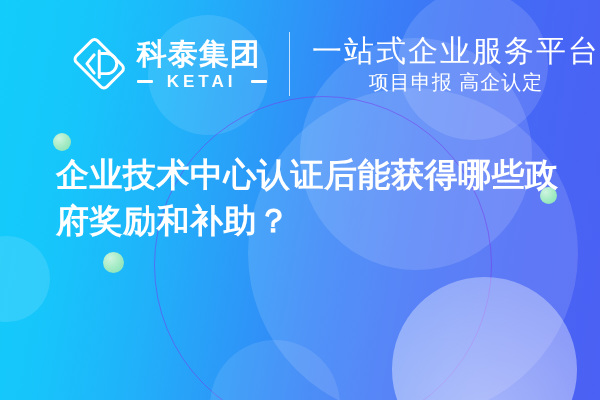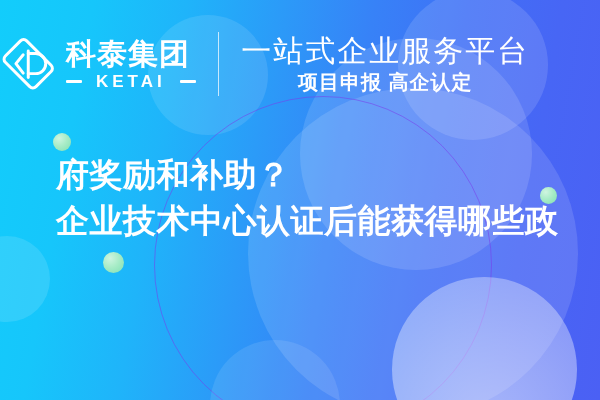--- a/index.html
+++ b/index.html
@@ -82,21 +82,21 @@
   .bg2 { width: 21px; height: 21px; left: 103px; top: 252px; }
   .bg3 { width: 17px; height: 17px; left: 540px; top: 187px; }
 
   
   .header {
     position: absolute;
     left: 0; top: 0;
     width: 600px; height: 128px;
     display: flex;
     align-items: center;
-    justify-content: flex-start;
+    justify-content: flex-end;
   }
   .brand {
     display: flex;
     align-items: center;
     gap: 10px;
   }
   .brand-mark { width: 56px; height: 56px; flex: 0 0 auto; display:block; }
 
   .brand-words { display: flex; flex-direction: column; gap: 4px; }
   .brand-cn {
@@ -148,21 +148,20 @@
     line-height: 1.05;
     white-space: nowrap;
   }
   .tagline-sub {
     font-size: 20px;
     color: #ffffff;
     letter-spacing: 1px;
     line-height: 1.05;
     white-space: nowrap;
     align-self: center;
-    font-weight: bold;
   }
 
   
   .headline {
     position: absolute;
     left: 56px;
     top: 152px;
     width: 500px;
   }
   .headline-line {
@@ -216,17 +215,17 @@
     <div class="divider-v"></div>
 
     <div class="tagline-block">
       <div class="tagline-main">一站式企业服务平台</div>
       <div class="tagline-sub">项目申报 高企认定</div>
     </div>
 
   </div>
 
   <div class="headline">
+    <div class="headline-line">企业技术中心认证后能获得哪些政</div>
     <div class="headline-line">府奖励和补助？</div>
-    <div class="headline-line">企业技术中心认证后能获得哪些政</div>
   </div>
 
 </div>
 
 </body></html>

